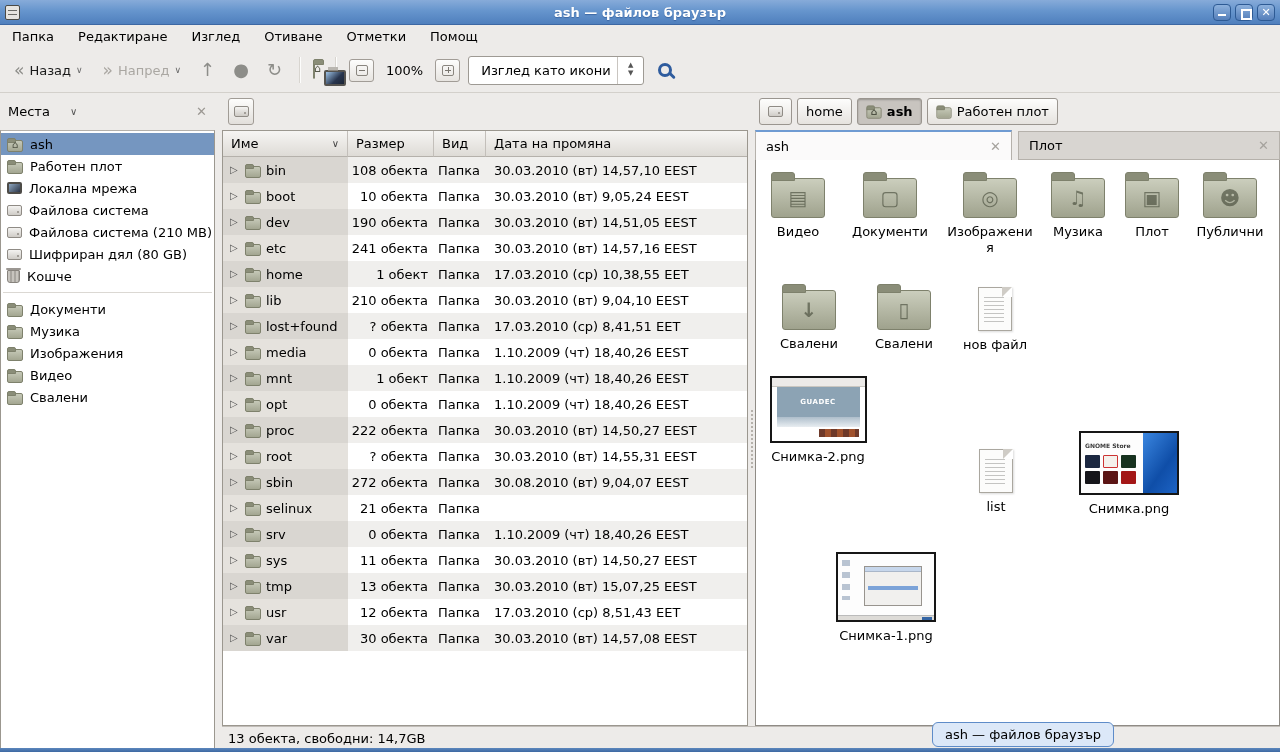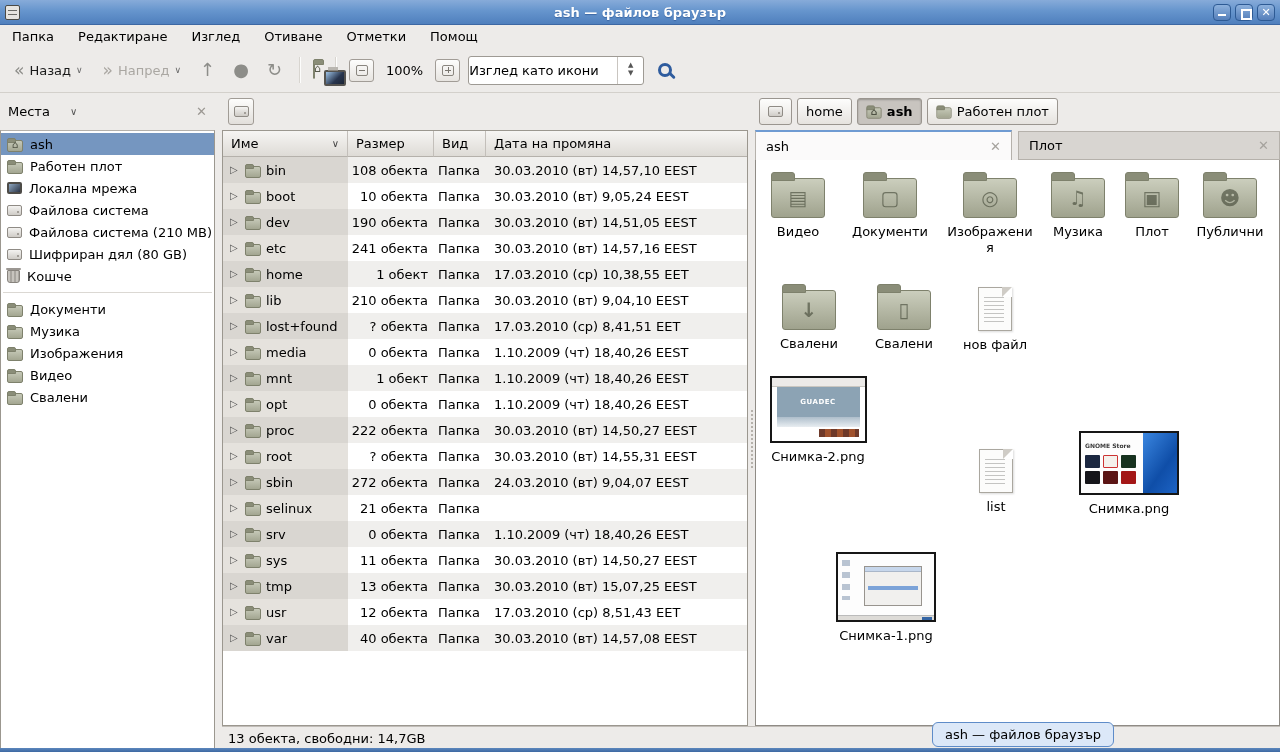--- a/index.html
+++ b/index.html
@@ -31,21 +31,21 @@
   .drop-caret { font-size:9px; color:#666; }
   .tool-ic { font-size:18px; color:#8d8d89; line-height:1; padding:0 5px; }
   .tsep { width:2px; height:26px; border-left:1px solid #d8d5d0; border-right:1px solid #fdfdfc; margin:0 4px; }
   .sq-btn { width:25px; height:23px; border:1px solid #a19c96; border-radius:3px; background:linear-gradient(#fdfdfc,#e7e4e0); position:relative; }
   .sq-btn .box { position:absolute; left:6px; top:5px; width:12px; height:11px; border:1px solid #8a867f; border-radius:2px; }
   .sq-btn.zo .box::before { content:""; position:absolute; left:2px; top:4px; width:6px; height:1.5px; background:#7a766f; }
   .sq-btn.zi .box::before { content:""; position:absolute; left:2px; top:4px; width:6px; height:1.5px; background:#7a766f; }
   .sq-btn.zi .box::after { content:""; position:absolute; left:4.5px; top:1.5px; width:1.5px; height:6px; background:#7a766f; }
   .zoom-lvl { padding:0 4px; }
   .combo { width:176px; height:29px; border:1px solid #9e9a94; border-radius:3px; background:#fff; display:flex; align-items:center; }
-  .combo-lbl { flex:1; padding-left:0; }
+  .combo-lbl { flex:1; padding-left:12px; }
   .combo-arrows { width:26px; height:100%; border-left:1px solid #c9c5c0; display:flex; flex-direction:column; align-items:center; justify-content:center; font-size:7px; color:#555; line-height:1.1; }
   .mini-folder { width:20px; height:14px; background:linear-gradient(#c6c9b8,#a3a691); border:1px solid #7e816c; border-radius:2px; position:relative; margin-top:4px; }
   .mini-folder::before { content:""; position:absolute; top:-4px; left:-1px; width:9px; height:4px; background:#8a8d78; border:1px solid #7e816c; border-radius:2px 2px 0 0; }
   .mini-folder.home::after { content:"⌂"; position:absolute; left:0; right:0; top:-1px; text-align:center; font-size:11px; color:#55584a; }
   .pc-ic { width:20px; height:17px; position:relative; }
   .pc-ic::before { content:""; position:absolute; left:1px; top:0; width:18px; height:12px; border:2px solid #55534f; border-radius:2px; background:linear-gradient(135deg,#9fc4e8,#28354d 60%,#1b2436); }
   .pc-ic::after { content:""; position:absolute; left:5px; bottom:0; width:10px; height:3px; background:#b9b6b0; box-shadow:0 1px 0 #8a867f; }
   .search-ic { width:14px; height:14px; border:3px solid #2f5c9e; border-radius:50%; position:relative; margin-left:6px; }
   .search-ic::after { content:""; position:absolute; width:8px; height:3px; background:#2f5c9e; transform:rotate(45deg); right:-7px; bottom:-3px; border-radius:2px; }
 
@@ -480,21 +480,21 @@
           </div>
 
           <div class="trow">
             <div class="c-name">
               <span class="expander"></span>
               <span class="sfold"></span>
               <span>sbin</span>
             </div>
             <div class="c-size">272 обекта</div>
             <div class="c-type">Папка</div>
-            <div class="c-date">24.03.2010 (вт) 9,04,07 EEST</div>
+            <div class="c-date">30.08.2010 (вт) 9,04,07 EEST</div>
           </div>
 
           <div class="trow">
             <div class="c-name">
               <span class="expander"></span>
               <span class="sfold"></span>
               <span>selinux</span>
             </div>
             <div class="c-size">21 обекта</div>
             <div class="c-type">Папка</div>
@@ -543,21 +543,21 @@
             <div class="c-type">Папка</div>
             <div class="c-date">17.03.2010 (ср) 8,51,43 EET</div>
           </div>
 
           <div class="trow">
             <div class="c-name">
               <span class="expander"></span>
               <span class="sfold"></span>
               <span>var</span>
             </div>
-            <div class="c-size">40 обекта</div>
+            <div class="c-size">30 обекта</div>
             <div class="c-type">Папка</div>
             <div class="c-date">30.03.2010 (вт) 14,57,08 EEST</div>
           </div>
         </div>
     </div>
 
     <div class="v-split">
         <span class="grip"></span>
       </div>
 

